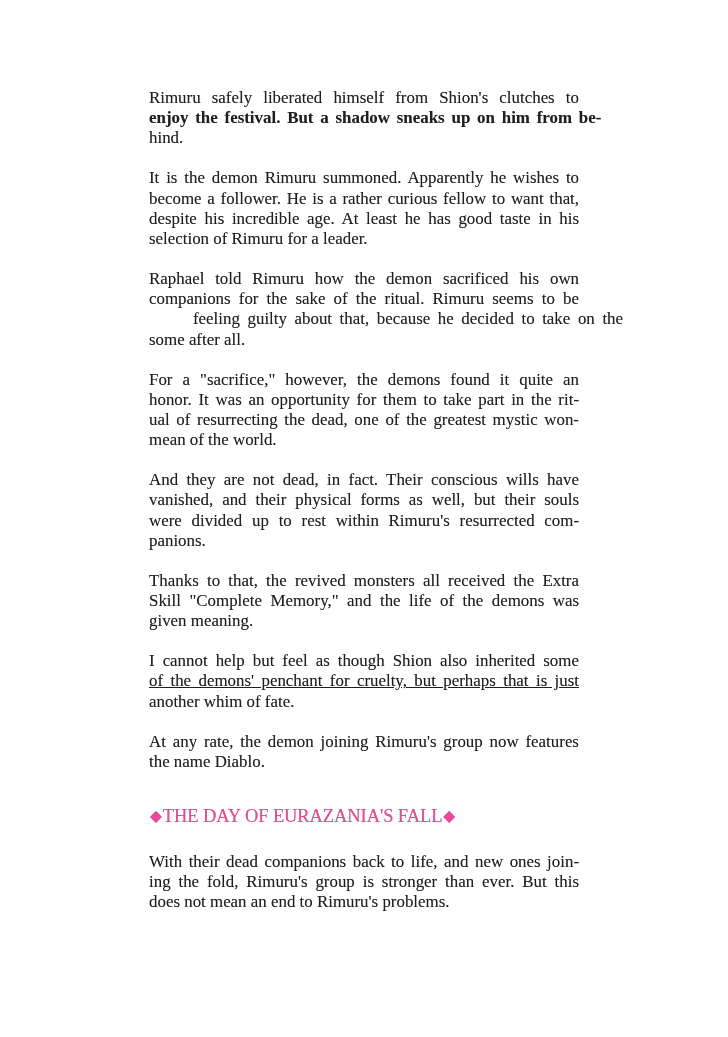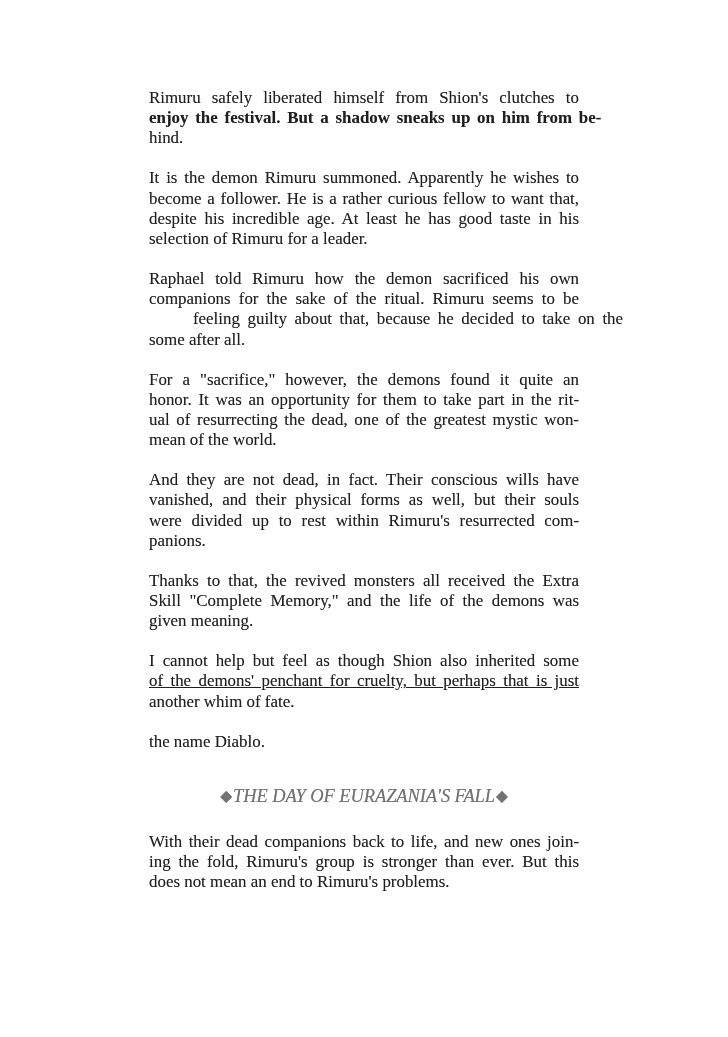--- a/index.html
+++ b/index.html
@@ -34,24 +34,23 @@
   }
   .line {
     white-space: nowrap;
     text-align: left;
   }
   .sec-heading {
     margin: 32px 0 23px 0;
     font-size: 18.5px;
     line-height: 24px;
     letter-spacing: -0.1px;
-    text-align: center;
+    text-align: left;
     white-space: nowrap;
-    color: #737373;
-    font-style: italic;
+    color: #ec4899;
   }
   .sec-heading .diamond {
     font-size: 15.5px;
     position: relative;
     top: -1px;
     padding: 0 1px;
   }
 </style>
 </head>
 <body>
@@ -91,20 +90,21 @@
         <div class="line" style="word-spacing: 4px;"><span>Thanks to that, the revived monsters all received the Extra</span></div>
         <div class="line" style="word-spacing: 4.25px;"><span>Skill "Complete Memory," and the life of the demons was</span></div>
         <div class="line last"><span>given meaning.</span></div>
       </div>
       <div class="para">
         <div class="line" style="word-spacing: 3.78px;"><span>I cannot help but feel as though Shion also inherited some</span></div>
         <div class="line" style="word-spacing: 3.17px; text-decoration: underline;"><span>of the demons' penchant for cruelty, but perhaps that is just</span></div>
         <div class="line last"><span>another whim of fate.</span></div>
       </div>
       <div class="para">
+        <div class="line" style="word-spacing: 2.61px;"><span>At any rate, the demon joining Rimuru's group now features</span></div>
         <div class="line last"><span>the name Diablo.</span></div>
       </div>
       <div class="sec-heading"><span class="diamond">◆</span><span>THE DAY OF EURAZANIA'S FALL</span><span class="diamond">◆</span></div>
       <div class="para">
         <div class="line" style="word-spacing: 2.31px;"><span>With their dead companions back to life, and new ones join-</span></div>
         <div class="line" style="word-spacing: 3.66px;"><span>ing the fold, Rimuru's group is stronger than ever. But this</span></div>
         <div class="line last"><span>does not mean an end to Rimuru's problems.</span></div>
       </div>
     </div>
 </div>

